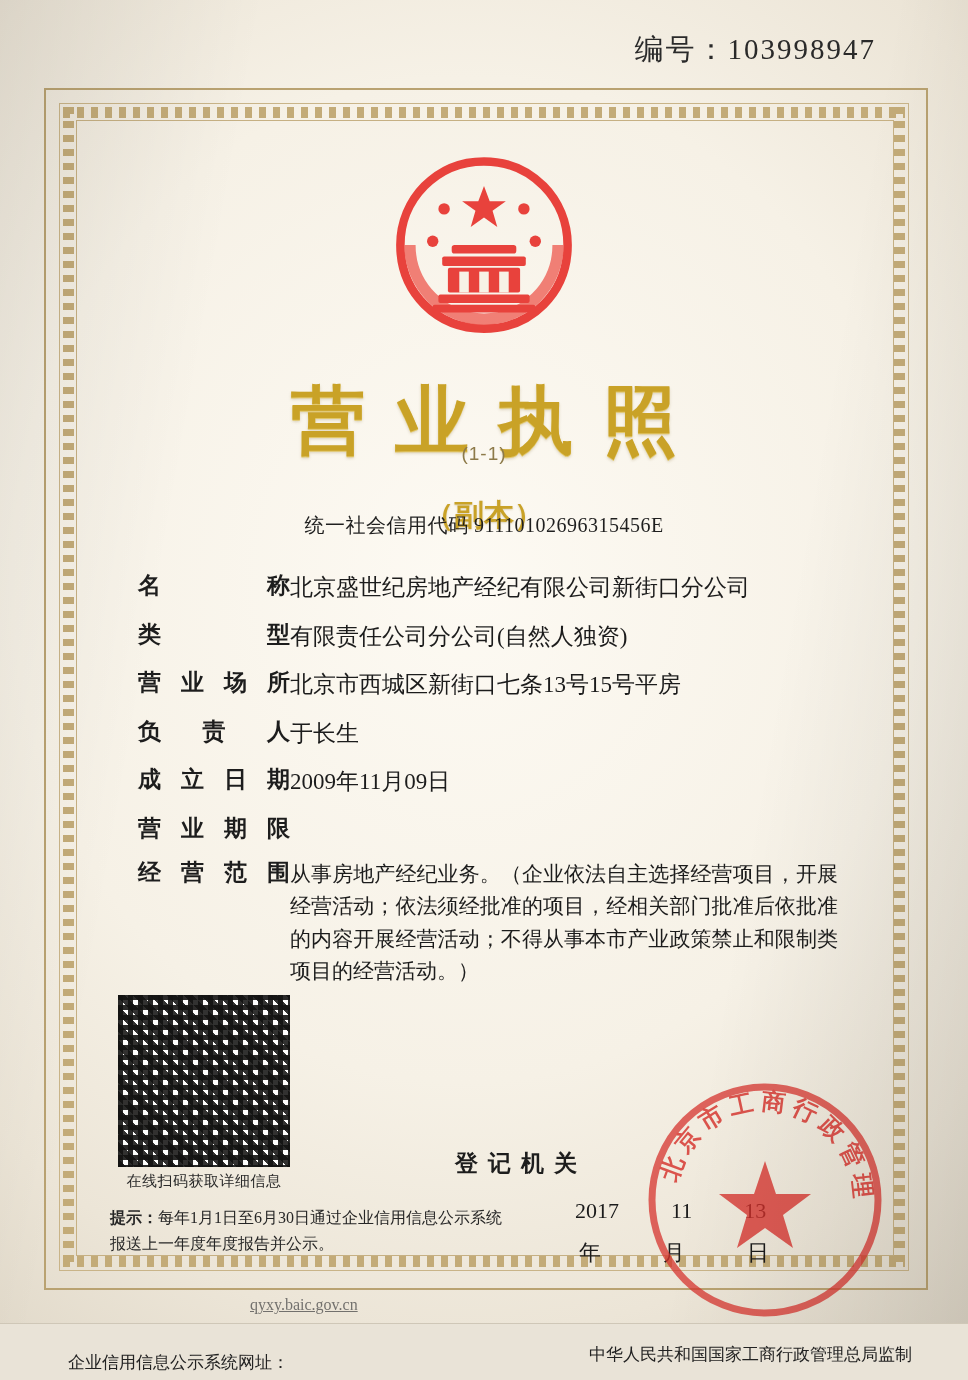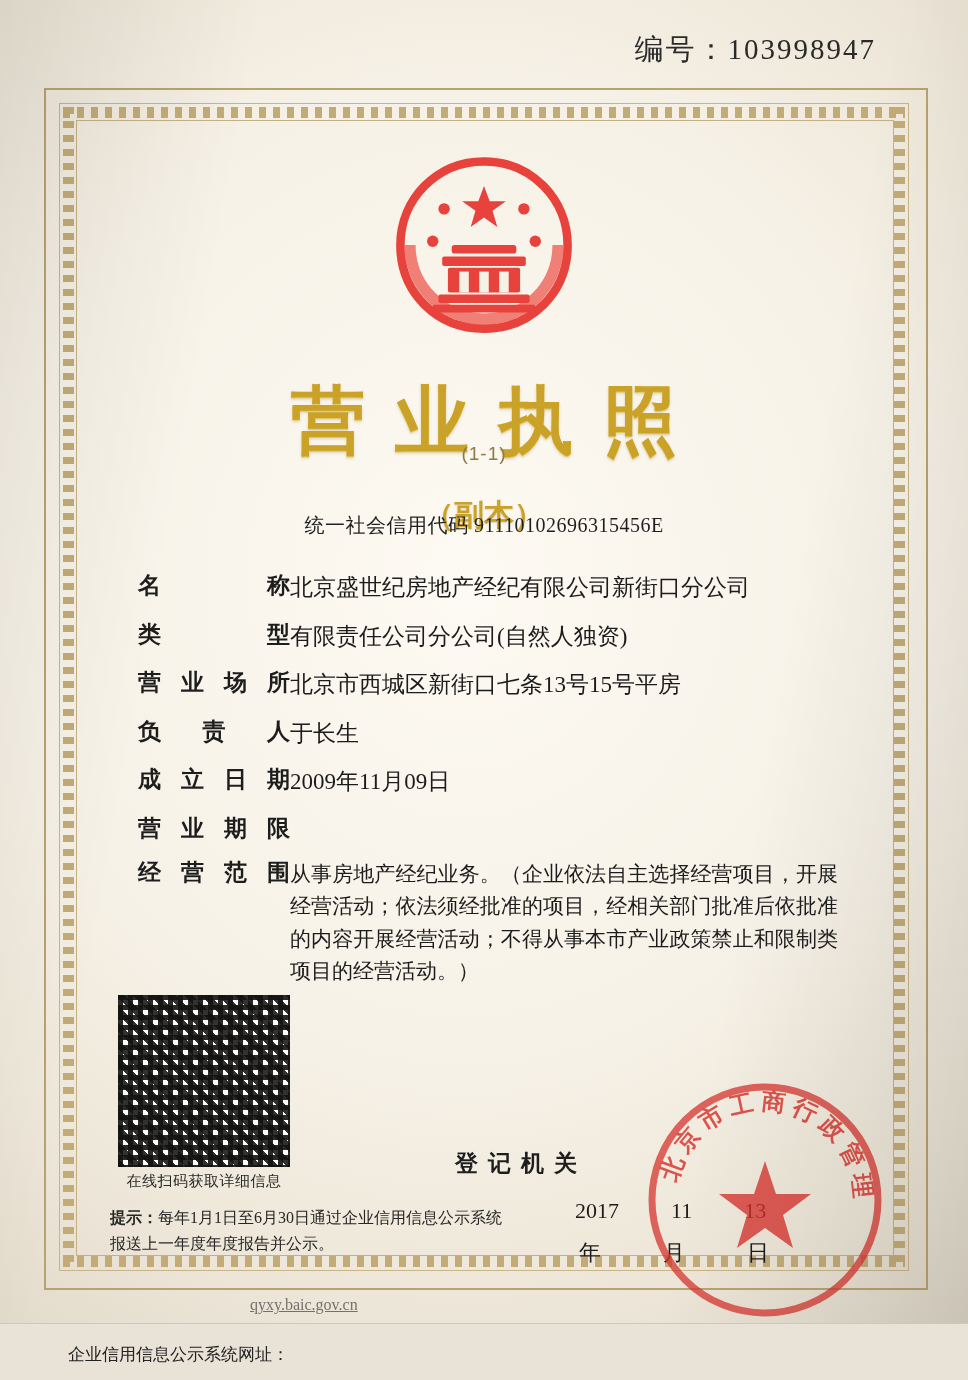--- a/index.html
+++ b/index.html
@@ -271,21 +271,21 @@
     font-size: 16px;
     color: #4a4a4a;
     text-decoration: underline;
     opacity: 0.75;
   }
 
   
   #footer-left {
     position: absolute;
     left: 68px;
-    bottom: 14px;
+    bottom: 6px;
     font-family: "Liberation Serif", serif;
     font-size: 17px;
     color: #222;
   }
   #footer-right {
     position: absolute;
     right: 56px;
     bottom: 14px;
     font-family: "Liberation Serif", serif;
     font-size: 17px;
@@ -452,13 +452,14 @@
   <div id="notice">
     <span class="tip-label">提示：</span><span>每年1月1日至6月30日通过企业信用信息公示系统</span><br>
     <span>报送上一年度年度报告并公示。</span>
   </div>
 
   <div id="url-mid">qyxy.baic.gov.cn</div>
 
   <div id="paper-shade"></div>
   <div id="bottom-strip"></div>
   <div id="footer-left">企业信用信息公示系统网址：</div>
+  <div id="footer-right">中华人民共和国国家工商行政管理总局监制</div>
 </div>
 
 </body></html>

